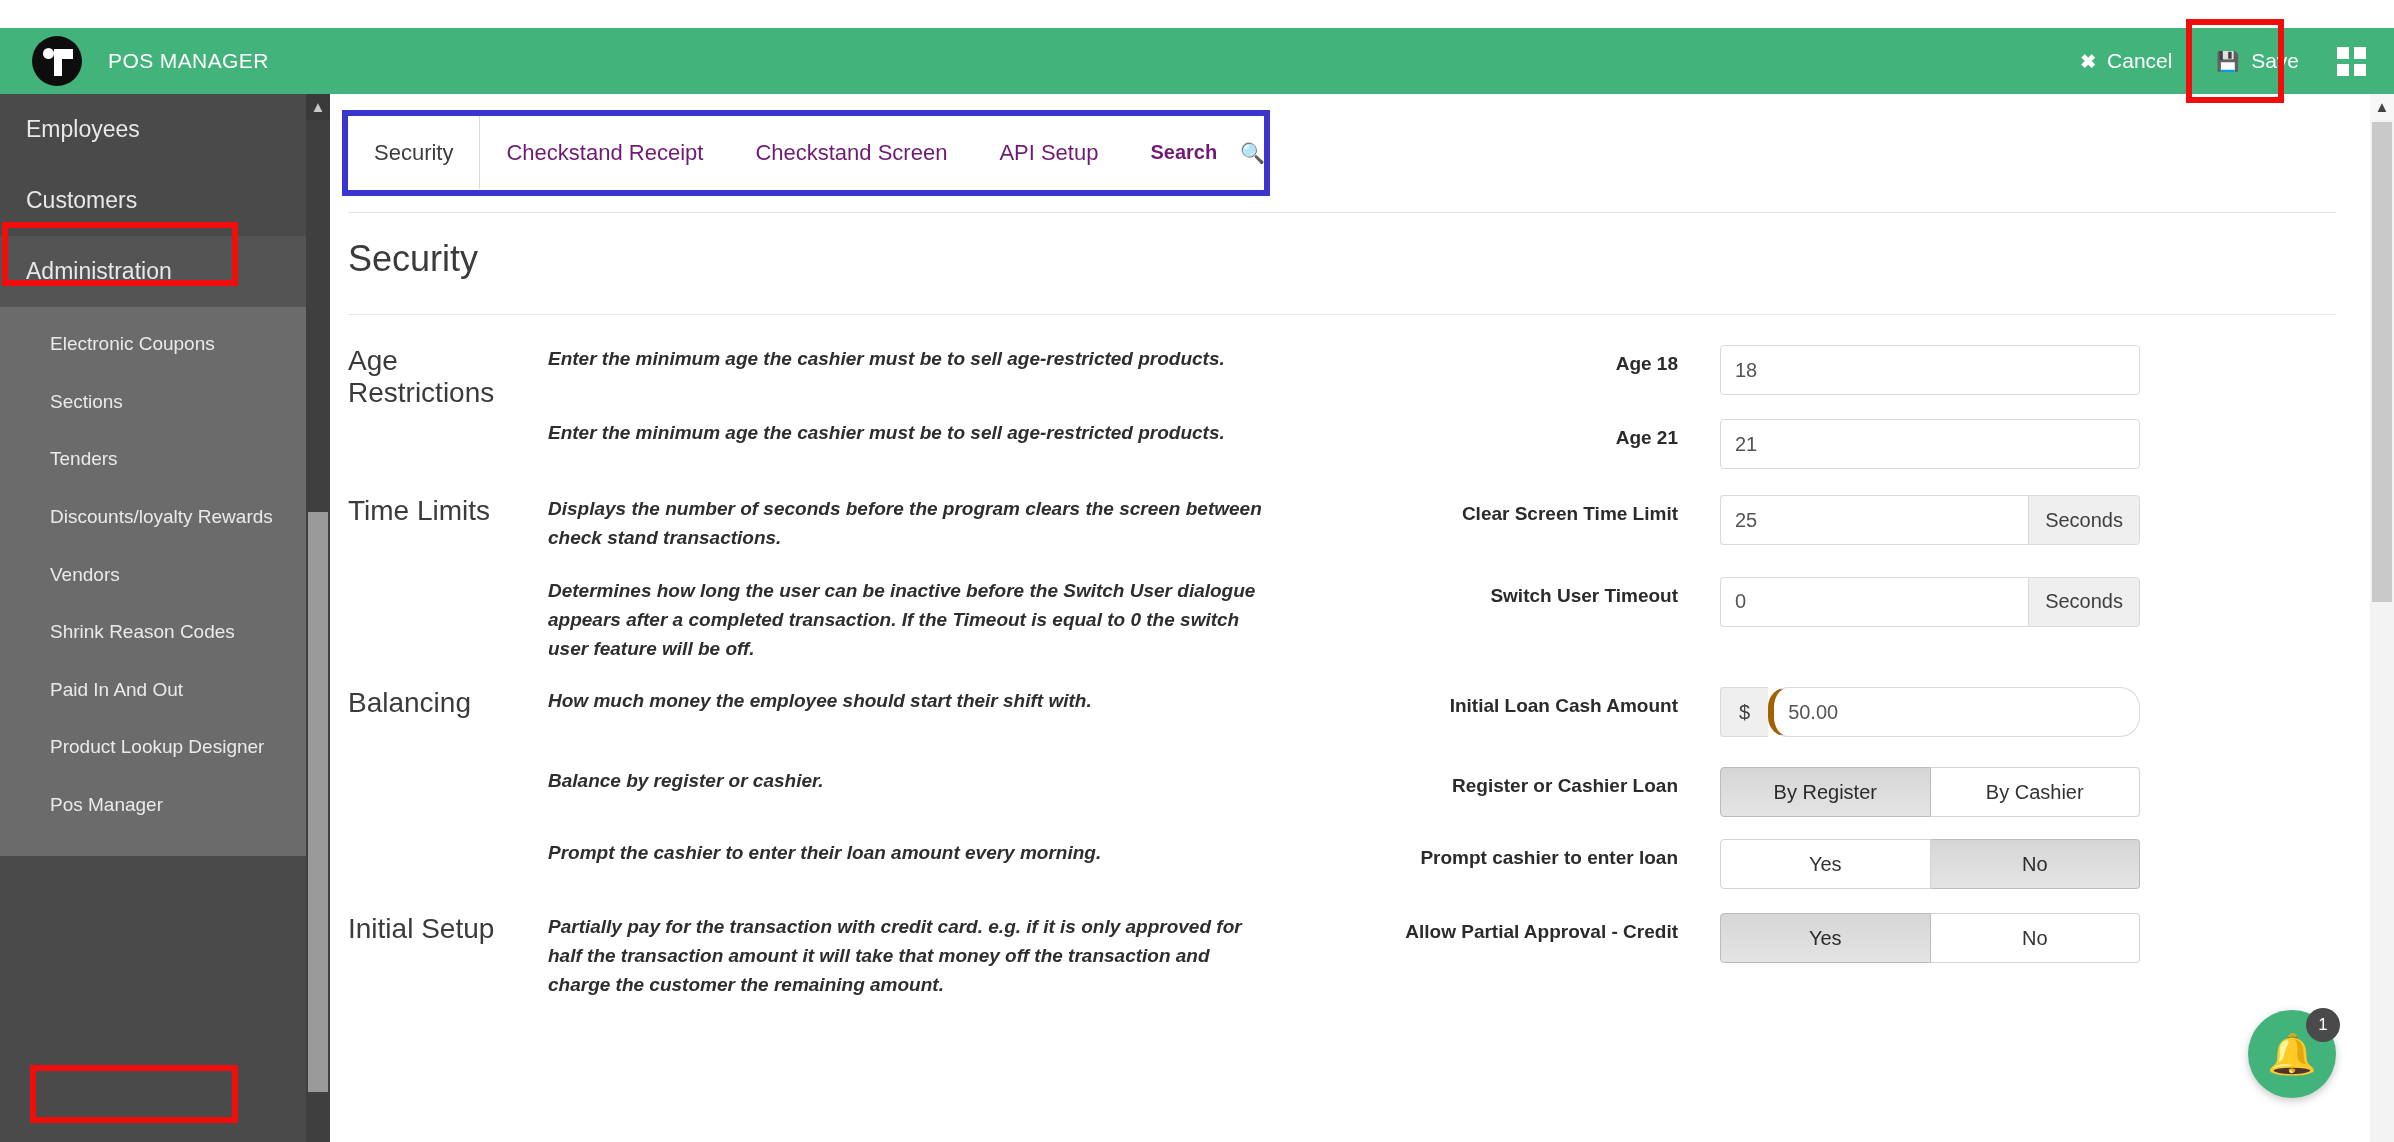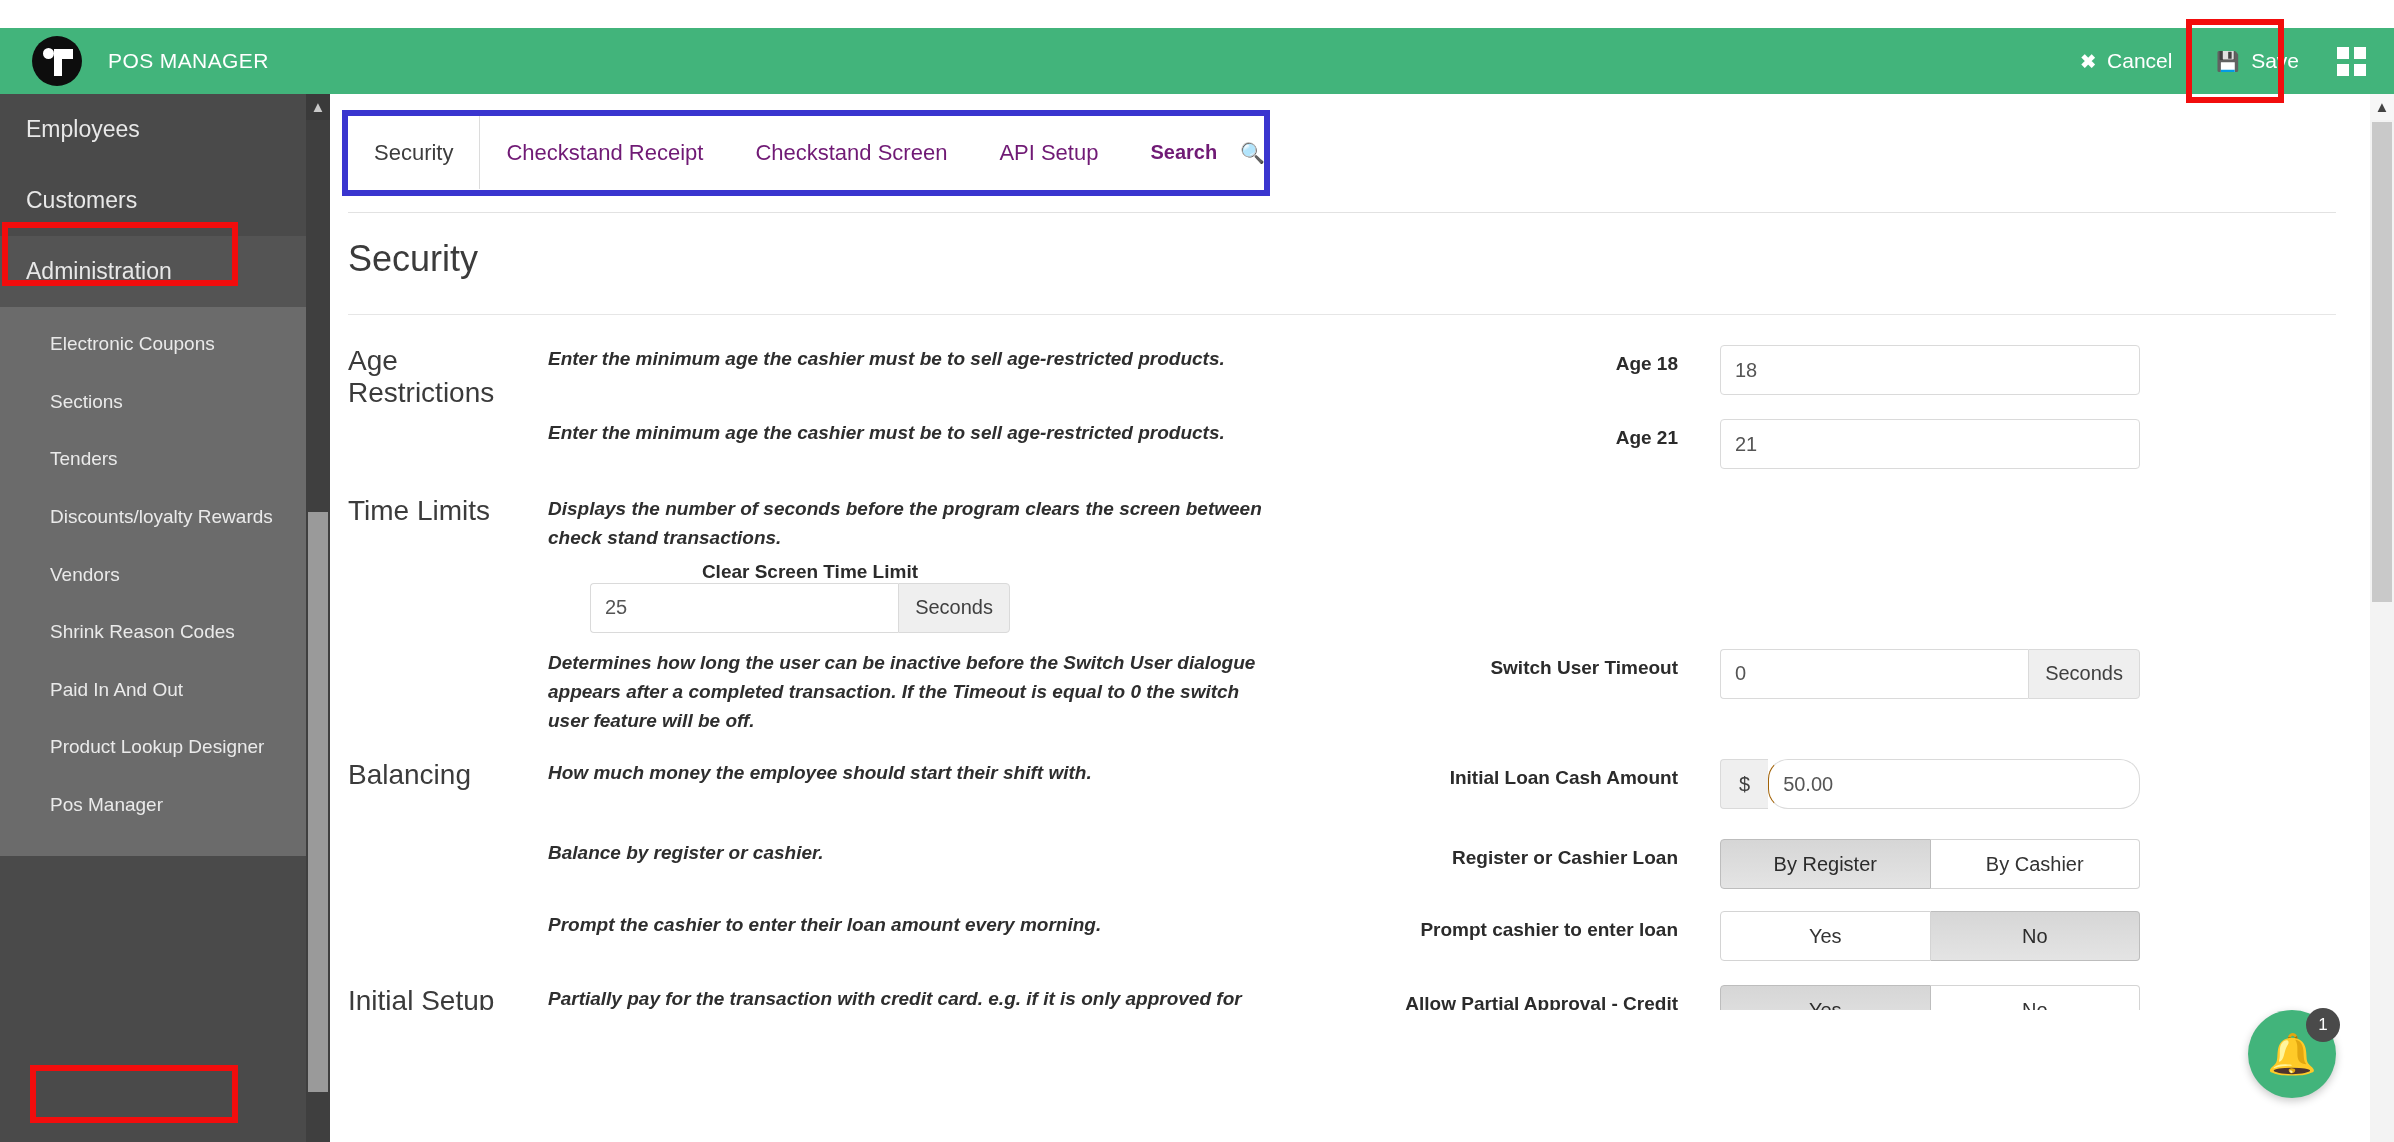--- a/index.html
+++ b/index.html
@@ -178,21 +178,21 @@
     font-size: 20px; color: #3f3f3f;
     border-top-right-radius: 4px; border-bottom-right-radius: 4px;
   }
   .addon-left {
     height: 50px; border: 1px solid #dadada; background: #efefef;
     display: flex; align-items: center; padding: 0 18px;
     font-size: 20px; color: #3f3f3f; border-right: none;
     border-top-left-radius: 4px; border-bottom-left-radius: 4px;
   }
   .input-group .input.no-left {
-    border-left: 1px solid #a16207;
+    border-left: 6px solid #a16207;
     border-top-left-radius: 0; border-bottom-left-radius: 0;
     border-right: 1px solid #dadada;
     border-top-right-radius: 4px; border-bottom-right-radius: 4px; border-radius: 20px;
   }
 
   .btn-group { display: flex; width: 420px; }
   .tg {
     flex: 1; height: 50px; border: 1px solid #d4d4d4;
     background: #fff; color: #333; font-size: 20px;
     display: flex; align-items: center; justify-content: center;
@@ -372,21 +372,21 @@
             <div class="input">21</div>
           </div>
         </div>
       </div>
     </div>
 
     
     <div class="section" style="margin-top:8px;">
       <div class="col-group">Time Limits</div>
       <div style="flex:1;">
-        <div class="row" style="margin-bottom:16px;flex-direction:column;">
+        <div class="row" style="margin-bottom:24px;">
           <div class="col-desc">Displays the number of seconds before the program clears the screen between check stand transactions.</div>
           <div class="col-label">Clear Screen Time Limit</div>
           <div class="col-field">
             <div class="input-group">
               <div class="input">25</div>
               <div class="addon-right">Seconds</div>
             </div>
           </div>
         </div>
         <div class="row" style="margin-bottom:18px;">

